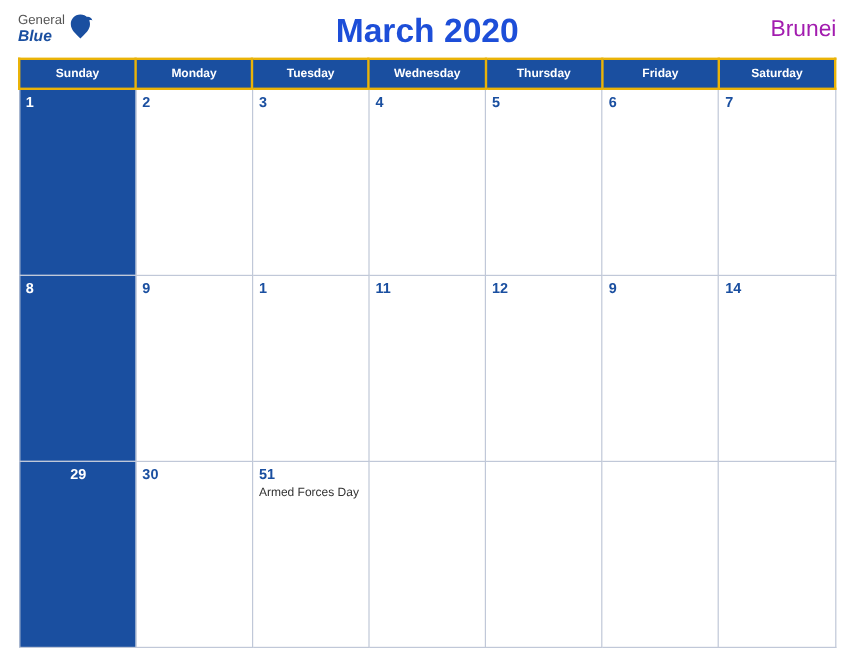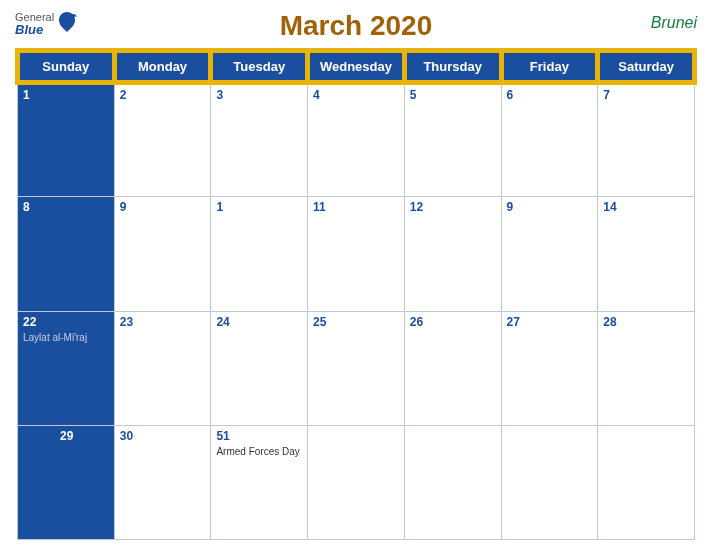--- a/index.html
+++ b/index.html
@@ -49,44 +49,43 @@
       font-size: 16px;
     }
     .logo-block {
       display: flex;
       align-items: center;
       gap: 2px;
     }
     .month-title {
       font-size: 28px;
       font-weight: bold;
-      color: #a16207;
+      color: #1d4ed8;
       text-align: right;
     }
     .country-label {
       position: absolute;
       right: 0;
       top: 4px;
-      font-size: 16px;
-      color: #15803d;
-      font-style: italic;
+      font-size: 19px;
+      color: #a21caf;
     }
     .calendar-table {
       width: 100%;
       flex: 1;
       border-collapse: collapse;
     }
     .calendar-table th {
       background-color: #1a4fa0;
       color: #fff;
       text-align: center;
-      font-size: 13px;
+      font-size: 10px;
       font-weight: bold;
       padding: 6px 4px;
-      border: 5px solid #eab308;
+      border: 2px solid #eab308;
     }
     .calendar-table td {
       border: 1px solid #c0c8d8;
       vertical-align: top;
       padding: 3px 5px;
       width: calc(100% / 7);
       height: 72px;
     }
     .date-num {
       font-size: 12px;
@@ -178,44 +177,20 @@
             <span class="date-num">12</span>
           </td>
           <td>
             <span class="date-num">9</span>
           </td>
           <td>
             <span class="date-num">14</span>
           </td>
         </tr>
         <tr>
-          <td style="background-color: rgb(26, 79, 160);">
-            <span class="date-num" style="color: rgb(255, 255, 255);">22</span>
-            <span class="event-label" style="color: rgb(204, 204, 221);">Laylat al-Mi'raj</span>
-          </td>
-          <td>
-            <span class="date-num">23</span>
-          </td>
-          <td>
-            <span class="date-num">24</span>
-          </td>
-          <td>
-            <span class="date-num">25</span>
-          </td>
-          <td>
-            <span class="date-num">26</span>
-          </td>
-          <td>
-            <span class="date-num">27</span>
-          </td>
-          <td>
-            <span class="date-num">28</span>
-          </td>
-        </tr>
-        <tr>
           <td style="background-color: rgb(26, 79, 160); padding-left: 42px;">
             <span class="date-num" style="color: rgb(255, 255, 255);">29</span>
           </td>
           <td>
             <span class="date-num">30</span>
           </td>
           <td>
             <span class="date-num">51</span>
             <span class="event-label">Armed Forces Day</span>
           </td>

